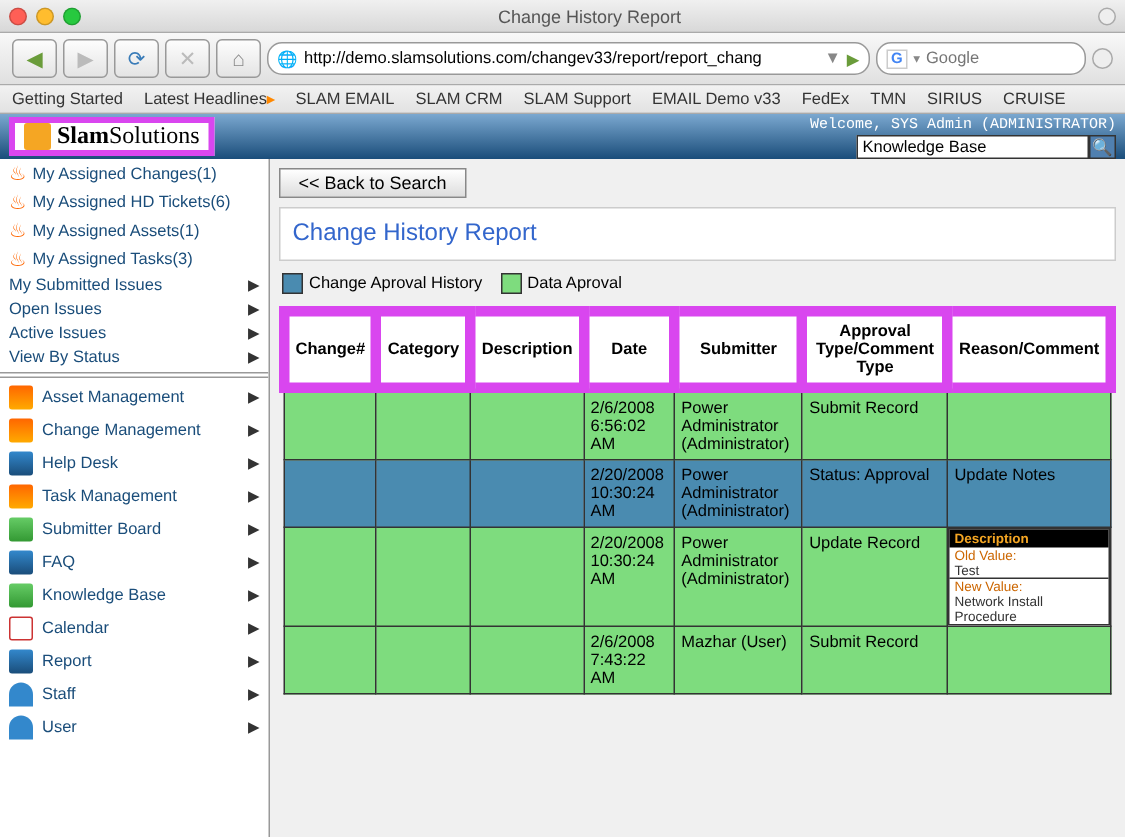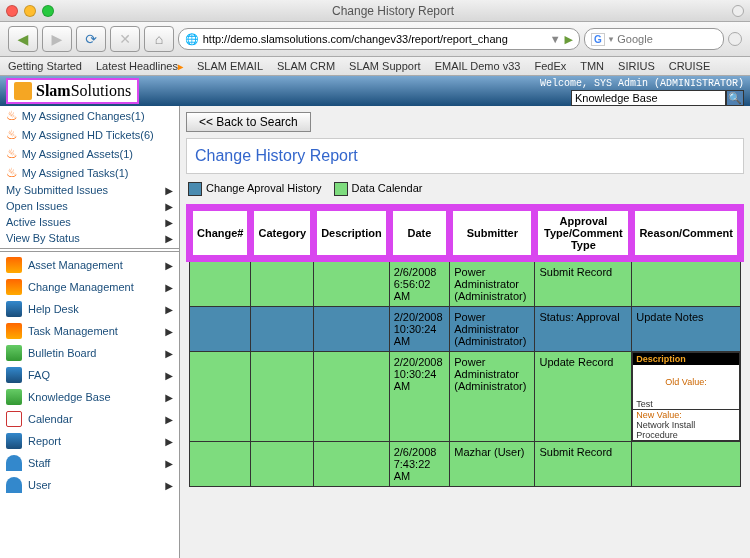--- a/index.html
+++ b/index.html
@@ -24,21 +24,21 @@
     
     
     .app { display: flex; height: 465px; }
     
     .header-band { position: relative; }
     .top-gradient { height: 30px; background: linear-gradient(#7ba8d0, #1a4d7a); color: #fff; font-size: 10px; display: flex; justify-content: flex-end; align-items: flex-start; padding: 2px 6px; font-family: Liberation Mono, monospace; }
     .kb-search { position: absolute; right: 6px; top: 14px; display: flex; }
     .kb-search input { width: 155px; font-size: 11px; border: 1px solid #333; padding: 1px 3px; }
     .kb-search .sbtn { width: 18px; background: #5080b0; color: #fff; display: flex; align-items: center; justify-content: center; border: 1px solid #333; }
     
-    .logo { position: absolute; left: 6px; top: 2px; background: #fff; border: 2px solid #d946ef; padding: 0px 6px; display: flex; align-items: center; gap: 4px; height: 26px; }
+    .logo { position: absolute; left: 6px; top: 2px; background: #fff; border: 4px solid #d946ef; padding: 0px 6px; display: flex; align-items: center; gap: 4px; height: 26px; }
     .logo-icon { width: 18px; height: 18px; background: #f5a623; border-radius: 2px; position: relative; }
     .logo-text { font-family: Georgia, serif; font-size: 16px; }
     .logo-text b { font-weight: bold; }
     
     .sidebar { width: 180px; background: #fff; border-right: 1px solid #999; overflow: hidden; font-size: 11px; }
     .side-item { display: flex; align-items: center; justify-content: space-between; padding: 2px 6px; color: #1a4d7a; cursor: pointer; }
     .side-item .left { display: flex; align-items: center; gap: 4px; }
     .flame { color: #ff6600; font-size: 13px; }
     .arrow { color: #333; font-size: 10px; }
     .divider { border-top: 1px solid #999; margin: 2px 0; }
@@ -64,21 +64,21 @@
     
     table.report { border-collapse: collapse; margin: 0 6px; width: calc(100% - 12px); font-size: 11px; }
     table.report th { background: #fff; border: 7px solid #d946ef; padding: 4px; font-weight: bold; text-align: center; }
     table.report td { border: 1px solid #333; padding: 4px; vertical-align: top; }
     tr.row-blue td { background: #4a8bb0; }
     tr.row-green td { background: #7edc7e; }
     
     .tooltip-cell { position: relative; padding: 0 !important; }
     .tooltip-box { background: #fff; border: 1px solid #333; font-size: 9px; }
     .tooltip-box .th { background: #000; color: #f5a623; padding: 1px 3px; font-weight: bold; }
-    .tooltip-box .old-label { color: #cc6600; padding: 12px 3px; margin-left: 29px; }
+    .tooltip-box .old-label { color: #cc6600; padding: 0 3px; }
     .tooltip-box .new-label { color: #cc6600; padding: 0 3px; }
     .tooltip-box .val { padding: 0 3px; color: #333; border-bottom: 1px solid #333; }
     .tooltip-box .val2 { padding: 0 3px; color: #333; }
     .small-round { width: 14px; height: 14px; border-radius: 50%; font-size: 9px; }
   </style>
 </head>
 <body>
 
 <div class="titlebar">
   <div class="traffic">
@@ -158,21 +158,21 @@
       </div>
     <div class="side-item">
         <span class="left">
           <span class="flame">♨</span>
           <span>My Assigned Assets(1)</span>
         </span>
       </div>
     <div class="side-item">
         <span class="left">
           <span class="flame">♨</span>
-          <span>My Assigned Tasks(1)</span>
+          <span>My Assigned Tasks(3)</span>
         </span>
       </div>
     <div class="side-item">
         <span class="left">My Submitted Issues</span>
         <span class="arrow">▶</span>
       </div>
     <div class="side-item">
         <span class="left">Open Issues</span>
         <span class="arrow">▶</span>
       </div>
@@ -210,21 +210,21 @@
     <div class="nav-item">
         <span class="left">
           <span class="nav-icon cubes"></span>
           <span>Task Management</span>
         </span>
         <span class="arrow">▶</span>
       </div>
     <div class="nav-item">
         <span class="left">
           <span class="nav-icon green"></span>
-          <span>Bulletin Board</span>
+          <span>Submitter Board</span>
         </span>
         <span class="arrow">▶</span>
       </div>
     <div class="nav-item">
         <span class="left">
           <span class="nav-icon blue"></span>
           <span>FAQ</span>
         </span>
         <span class="arrow">▶</span>
       </div>
@@ -265,21 +265,21 @@
       </div>
   </div>
 
   <div class="main">
     <div class="back-btn-row">
       <button class="back-btn">&lt;&lt; Back to Search</button>
     </div>
     <div class="report-title">Change History Report</div>
     <div class="legend">
       <span><span class="swatch sw-blue"></span><span>Change Aproval History</span></span>
-      <span><span class="swatch sw-green"></span><span>Data Calendar</span></span>
+      <span><span class="swatch sw-green"></span><span>Data Aproval</span></span>
     </div>
     <table class="report">
       <thead>
         <tr>
           <th>Change#</th>
           <th>Category</th>
           <th>Description</th>
           <th>Date</th>
           <th>Submitter</th>
           <th>Approval Type/Comment Type</th>

